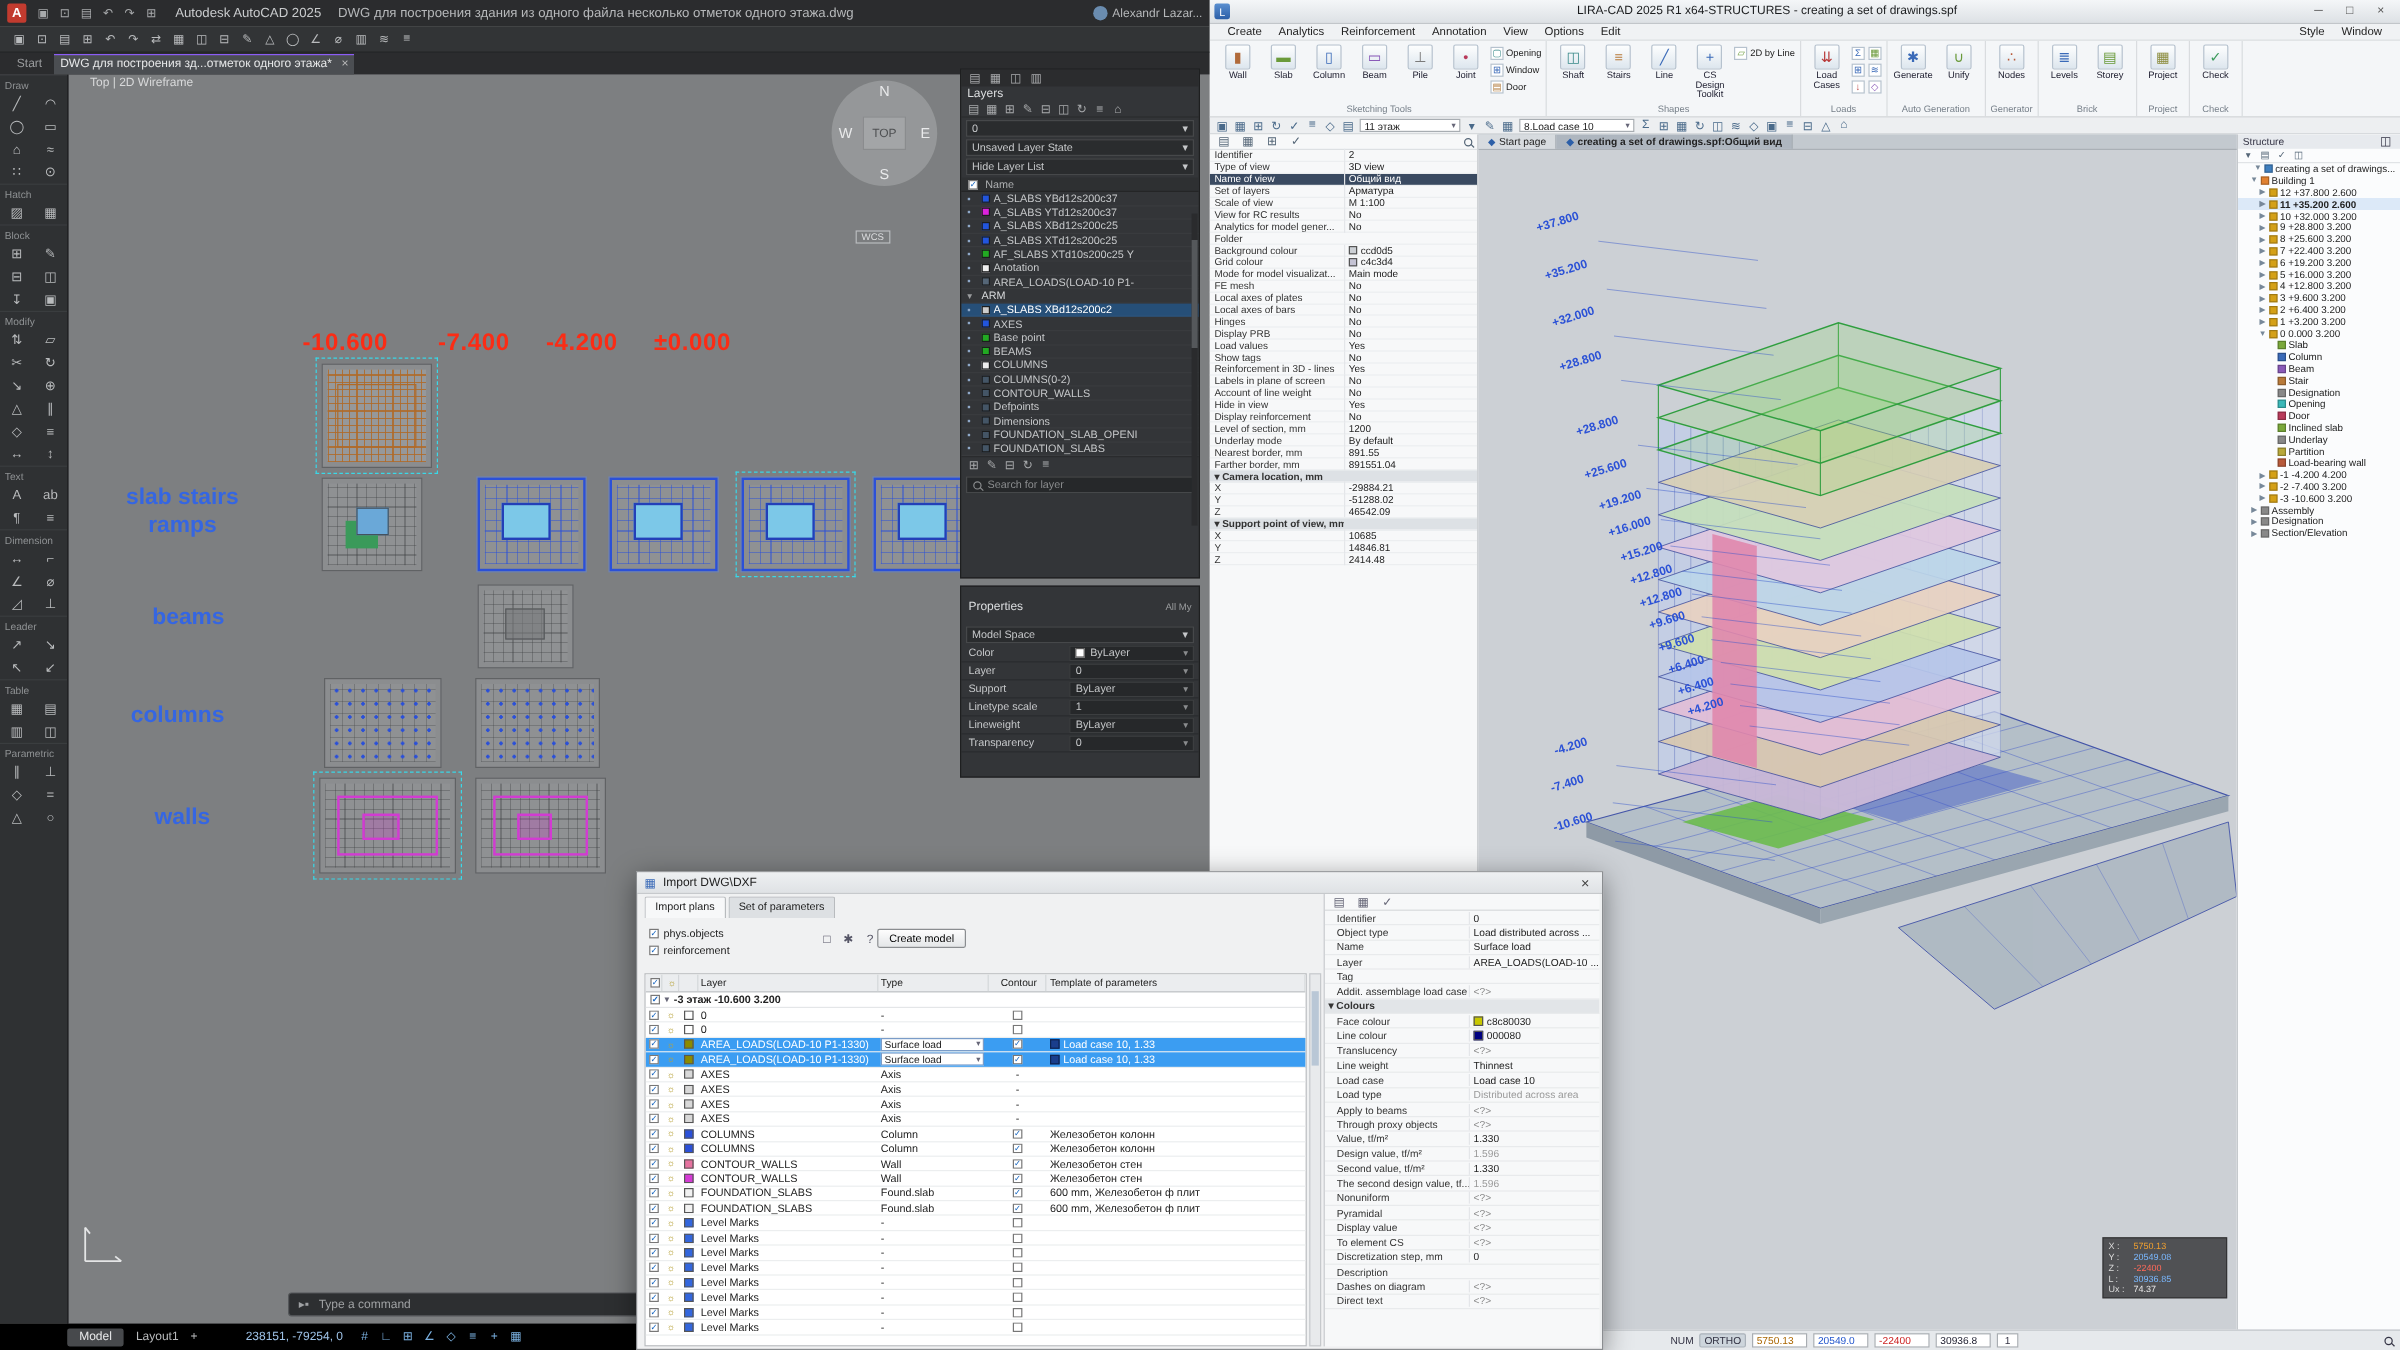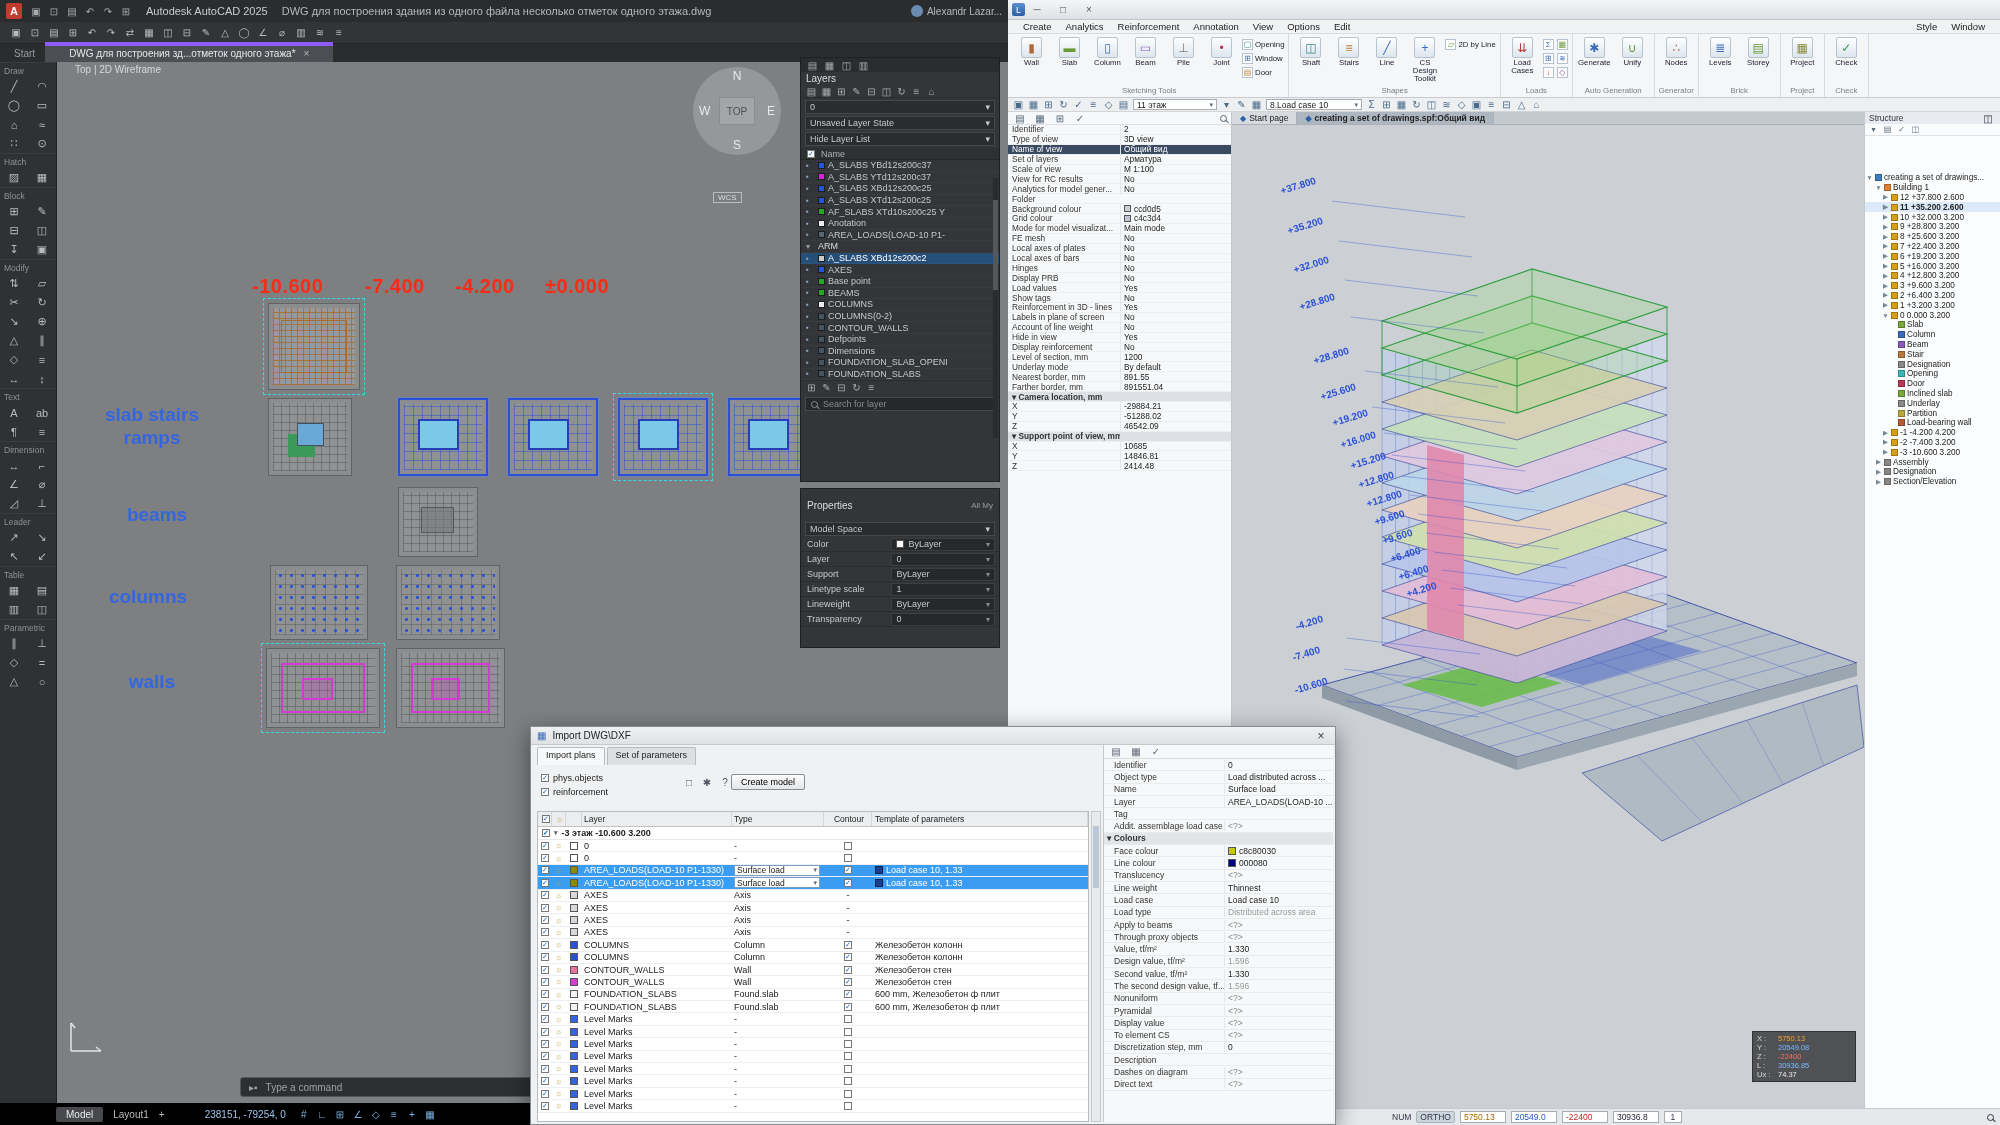--- a/index.html
+++ b/index.html
@@ -18,21 +18,21 @@
   .ac-logo{width:16px;height:16px;background:#c23b2f;color:#fff;font-weight:bold;font-size:11px;display:flex;align-items:center;justify-content:center;border-radius:2px;flex:none}
   .ac-titlebar .gl{color:#a8aaac}
   .ac-title-text{margin-left:6px;white-space:nowrap;overflow:hidden}
   .ac-title-text .doc{margin-left:14px;color:#b6b8ba}
   .ac-user{margin-left:auto;display:flex;align-items:center;gap:4px;font-size:10px;color:#b6b8ba;flex:none}
   .avatar{width:12px;height:12px;border-radius:50%;background:#6a8caf}
   .ac-toolbar{position:absolute;top:22px;left:0;right:0;height:22px;background:#323436;display:flex;align-items:center;gap:3px;padding:0 8px;border-bottom:1px solid #202122;z-index:6}
   .ac-toolbar .gl{color:#b9bbbd}
   .ac-tabrow{position:absolute;top:44px;left:0;right:0;height:18px;background:#2b2c2e;display:flex;align-items:flex-end;color:#9a9c9e;font-size:10px;z-index:6}
   .ac-start-tab{padding:2px 10px 3px 14px}
-  .ac-doc-tab{background:#4b4e52;color:#e6e7e8;padding:2px 24px 3px;display:flex;gap:8px;align-items:center;border-top:4px solid #8b5cf6}
+  .ac-doc-tab{background:#4b4e52;color:#e6e7e8;padding:2px 5px 3px;display:flex;gap:8px;align-items:center;border-top:1px solid #8b5cf6}
   .ac-doc-close{color:#bbb}
 
   .ac-palette{position:absolute;left:0;top:62px;width:57px;bottom:22px;background:#2f3133;border-right:1px solid #1f2021;overflow:hidden;z-index:5}
   .pal-h{font-size:8.5px;color:#8f9294;padding:3px 4px 1px;border-top:1px solid #3a3d3f}
   .pal-grid{display:grid;grid-template-columns:1fr 1fr}
   .pal-ic{height:19px;display:flex;align-items:center;justify-content:center;color:#b9bbbd;font-size:11px}
 
   .ac-canvas{position:absolute;left:57px;top:62px;right:0;bottom:22px;background:#7d7f81;overflow:hidden}
   .vp-label{position:absolute;left:18px;top:2px;color:#d8d9da;font-size:10px}
   .red-lab{position:absolute;color:#fb2c15;font-weight:bold;font-size:20px;letter-spacing:.5px}
@@ -649,20 +649,21 @@
           <span class="gl">≡</span>
           <span class="gl">+</span>
           <span class="gl">▦</span>
         </span>
     </div>
   </div>
 
   <div class="li-win">
     <div class="li-title">
       <div class="li-app-ic">L</div>
+      <div class="li-title-text">LIRA-CAD 2025 R1 x64-STRUCTURES - creating a set of drawings.spf</div>
       <div class="win-btns">
         <span class="wb">─</span>
         <span class="wb">□</span>
         <span class="wb">×</span>
       </div>
     </div>
     <div class="li-menu" id="liMenu">
         <span class="menu-item">Create</span>
         <span class="menu-item">Analytics</span>
         <span class="menu-item">Reinforcement</span>
@@ -1235,21 +1236,21 @@
           <span>Structure</span>
           <span class="gl">◫</span>
         </div>
       <div class="tree-tools" id="treeTools">
           <span class="gl">▾</span>
           <span class="gl">▤</span>
           <span class="gl">✓</span>
           <span class="gl">◫</span>
         </div>
       <div class="tree-body" id="treeBody">
-          <div class="tr-row" style="padding-left: 1px; margin-top: 37px;">
+          <div class="tr-row" style="padding-left: 13px;">
             <span class="tr-ex">▼</span>
             <span class="tr-ic" style="background: rgb(63, 127, 191);"></span>
             <span class="tr-tx">creating a set of drawings...</span>
           </div>
           <div class="tr-row" style="padding-left: 10px;">
             <span class="tr-ex">▼</span>
             <span class="tr-ic" style="background: rgb(224, 128, 48);"></span>
             <span class="tr-tx">Building 1</span>
           </div>
           <div class="tr-row" style="padding-left: 17px;">

